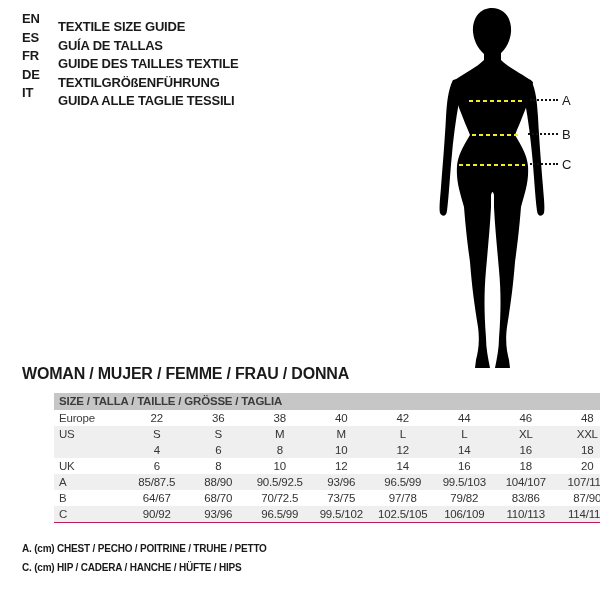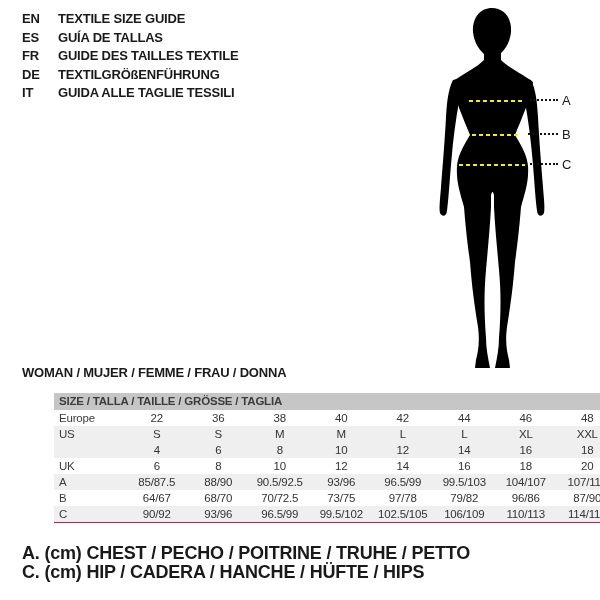--- a/index.html
+++ b/index.html
@@ -10,49 +10,49 @@
     background:#ffffff;
     font-family:"Liberation Sans", sans-serif;
     color:#1a1a1a;
     overflow:hidden;
   }
 
   
   .lang-list { position:absolute; left:22px; top:11px; }
   .lang-row { display:flex; height:18.5px; align-items:flex-start; }
   .lang-code { width:36px; font-size:13px; font-weight:bold; letter-spacing:-0.2px; }
-  .lang-label { font-size:13px; font-weight:bold; letter-spacing:-0.2px; }
+  .lang-label { font-size:13px; font-weight:bold; letter-spacing:-0.2px;margin-top:8px; }
 
   
   .figure-svg { position:absolute; left:420px; top:2px; }
   .measure { position:absolute; }
   .measure .dash-line { position:absolute; height:2px;
     background:repeating-linear-gradient(90deg,#f0ec20 0 4px, transparent 4px 7px); }
   .measure .dot-line { position:absolute; height:0; border-top:2px dotted #111; }
   .measure .m-label { position:absolute; font-size:13px; font-weight:500; color:#1a1a1a; }
 
   
   .section-title { position:absolute; left:22px; top:365px;
-    font-size:13px; font-weight:bold; letter-spacing:-0.2px; }
+    font-size:16px; font-weight:bold; letter-spacing:-0.2px; }
 
   
   .table-wrap { position:absolute; left:26px; top:393px; width:564px;margin-left:28px; }
   .table-header { height:17px; line-height:17px; background:#c6c6c6;
     color:#3c3c3c; font-size:11.5px; font-weight:bold; padding-left:5px;
     letter-spacing:-0.2px; }
   table.size-table { width:564px; border-collapse:collapse; table-layout:fixed; }
   table.size-table td { height:16px; font-size:11.5px; color:#333;
     text-align:center; letter-spacing:-0.2px; padding:0; }
   table.size-table td.row-label { text-align:left; padding-left:5px; color:#3c3c3c; }
   tr.shaded td { background:#efefef; }
   table.size-table { border-bottom:1px solid #be185d; }
 
   
   .notes { position:absolute; left:22px; top:543px; }
-  .note-line { height:18.5px; font-size:18px; font-weight:bold; letter-spacing:-0.2px; }
+  .note-line { height:18.5px; font-size:10px; font-weight:bold; letter-spacing:-0.2px; }
 </style>
 </head>
 <body>
 
 <div class="lang-list">
     <div class="lang-row">
       <span class="lang-code">EN</span>
       <span class="lang-label">TEXTILE SIZE GUIDE</span>
     </div>
     <div class="lang-row">
@@ -201,21 +201,21 @@
           <td>107/110</td>
         </tr>
         <tr>
           <td class="row-label">B</td>
           <td>64/67</td>
           <td>68/70</td>
           <td>70/72.5</td>
           <td>73/75</td>
           <td>97/78</td>
           <td>79/82</td>
-          <td>96/86</td>
+          <td>83/86</td>
           <td>87/90</td>
         </tr>
         <tr class="shaded">
           <td class="row-label">C</td>
           <td>90/92</td>
           <td>93/96</td>
           <td>96.5/99</td>
           <td>99.5/102</td>
           <td>102.5/105</td>
           <td>106/109</td>

